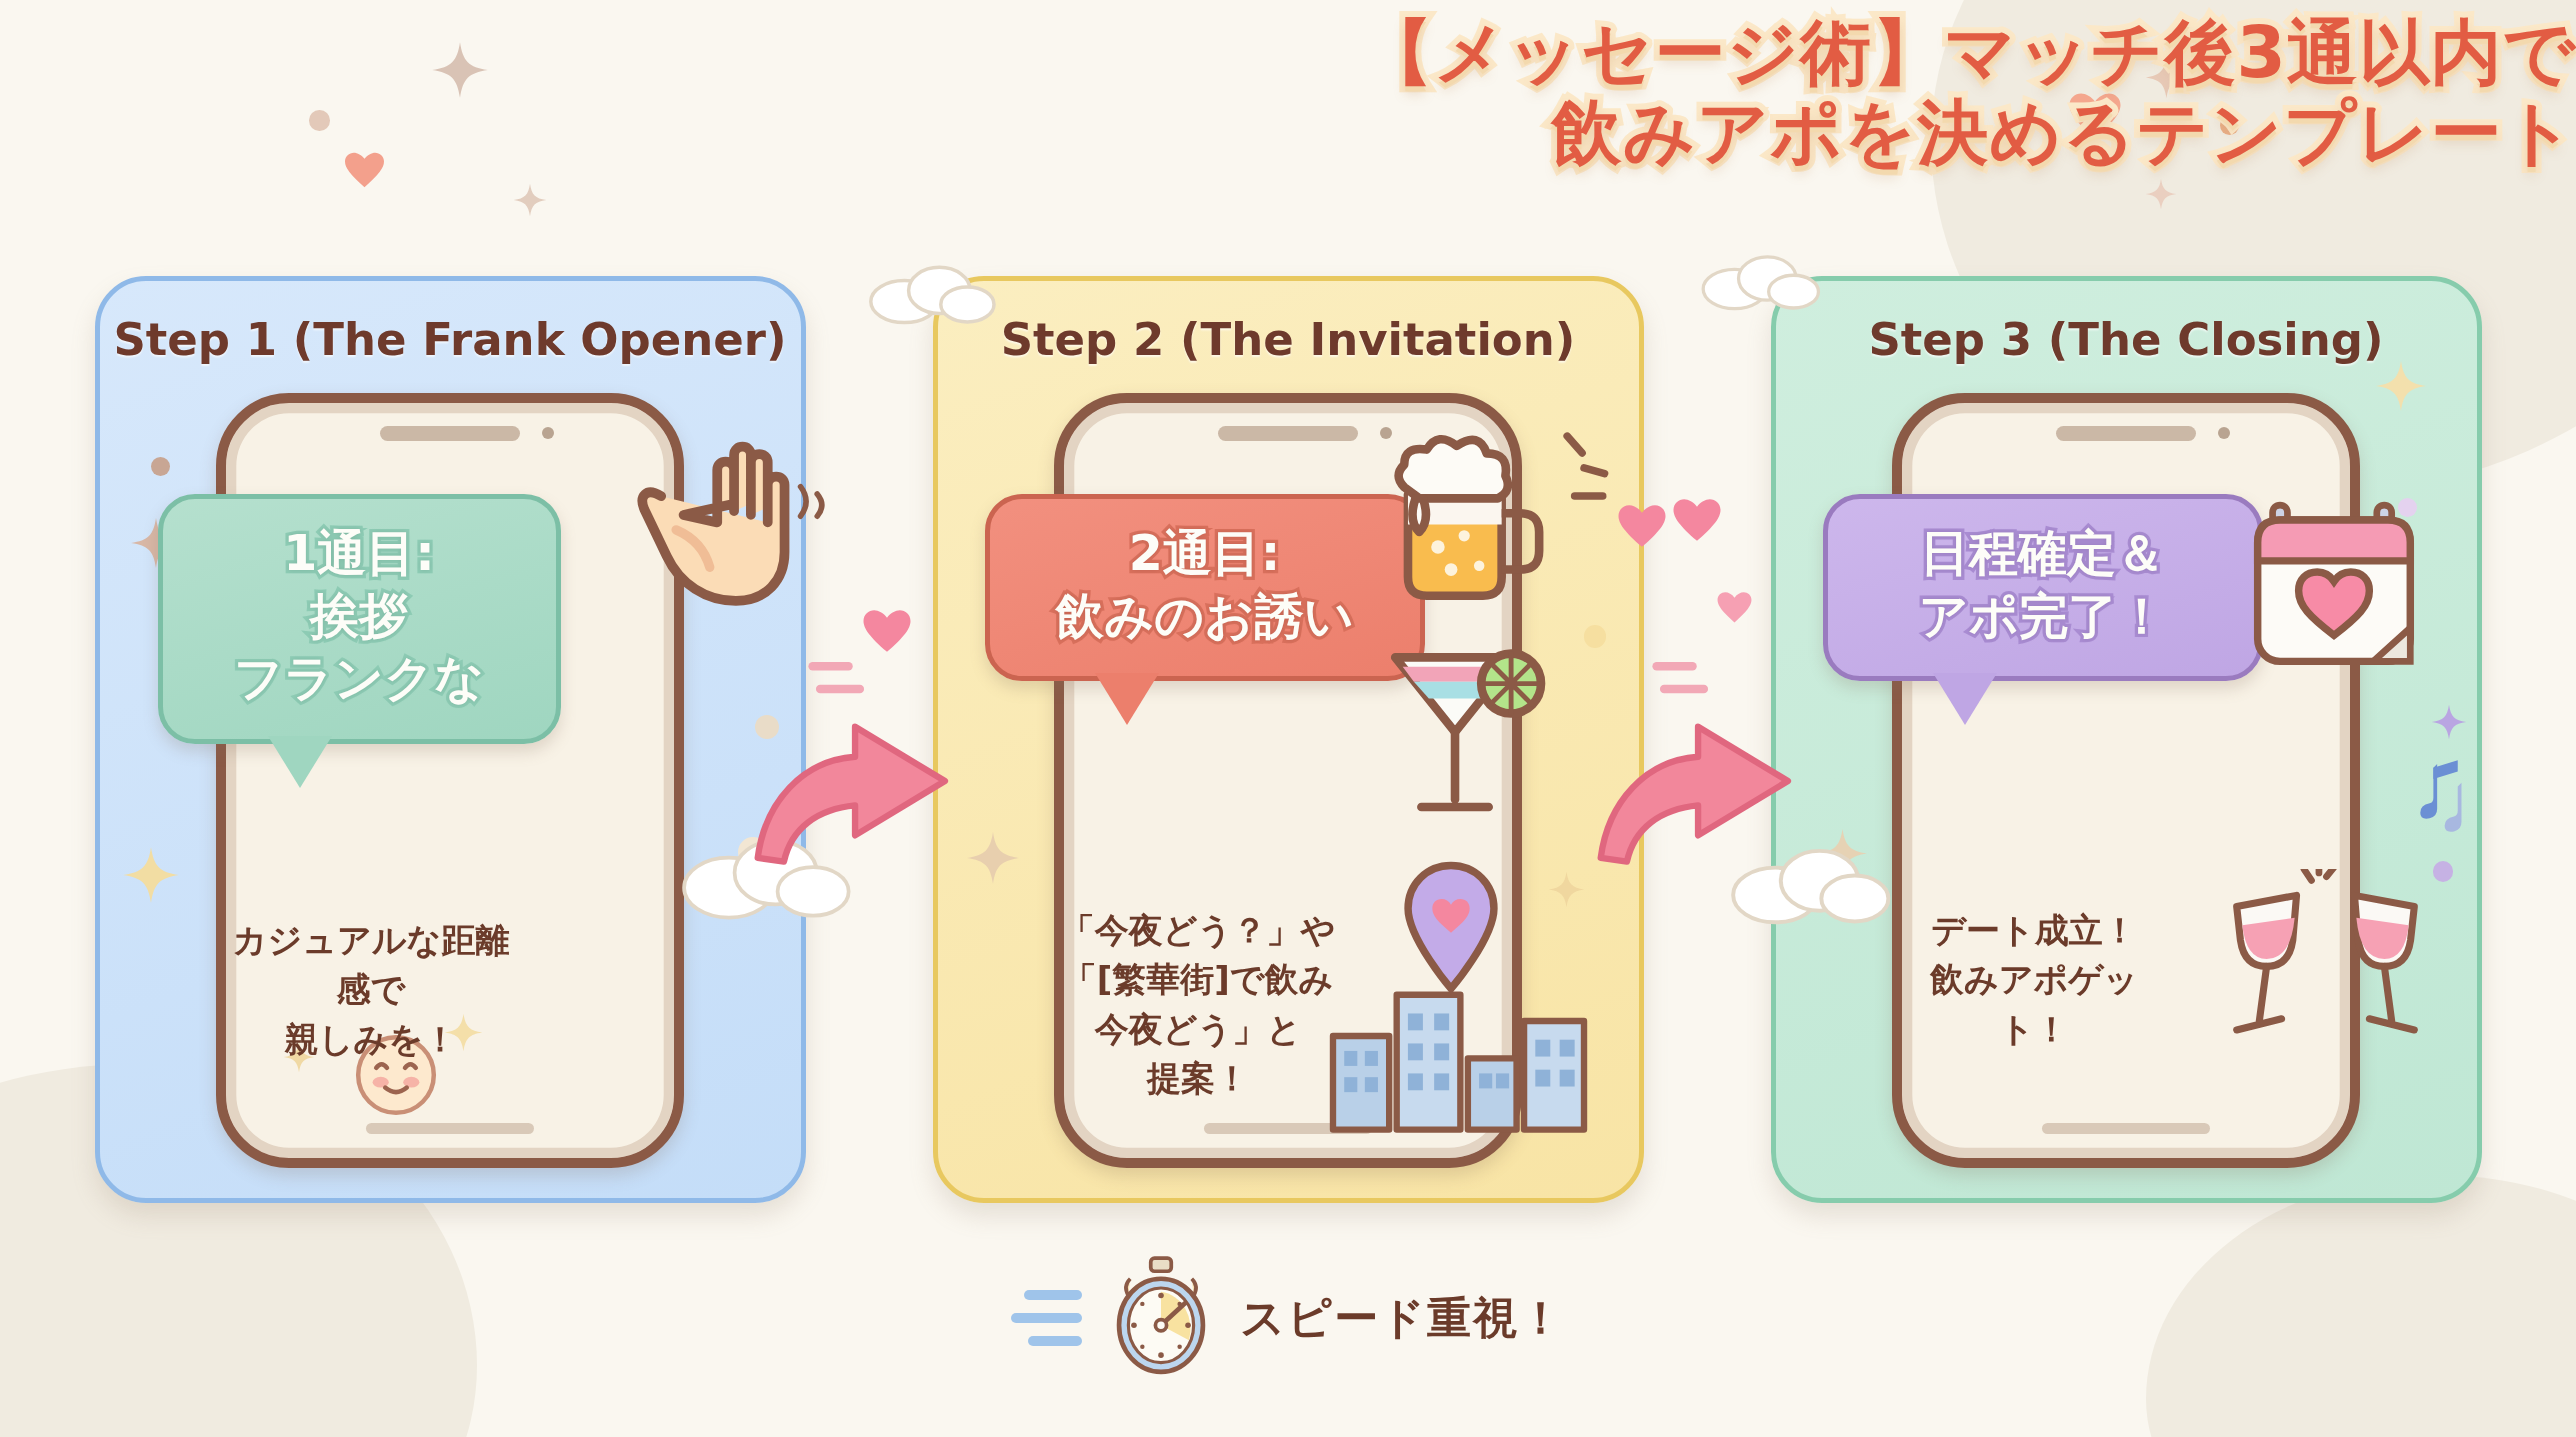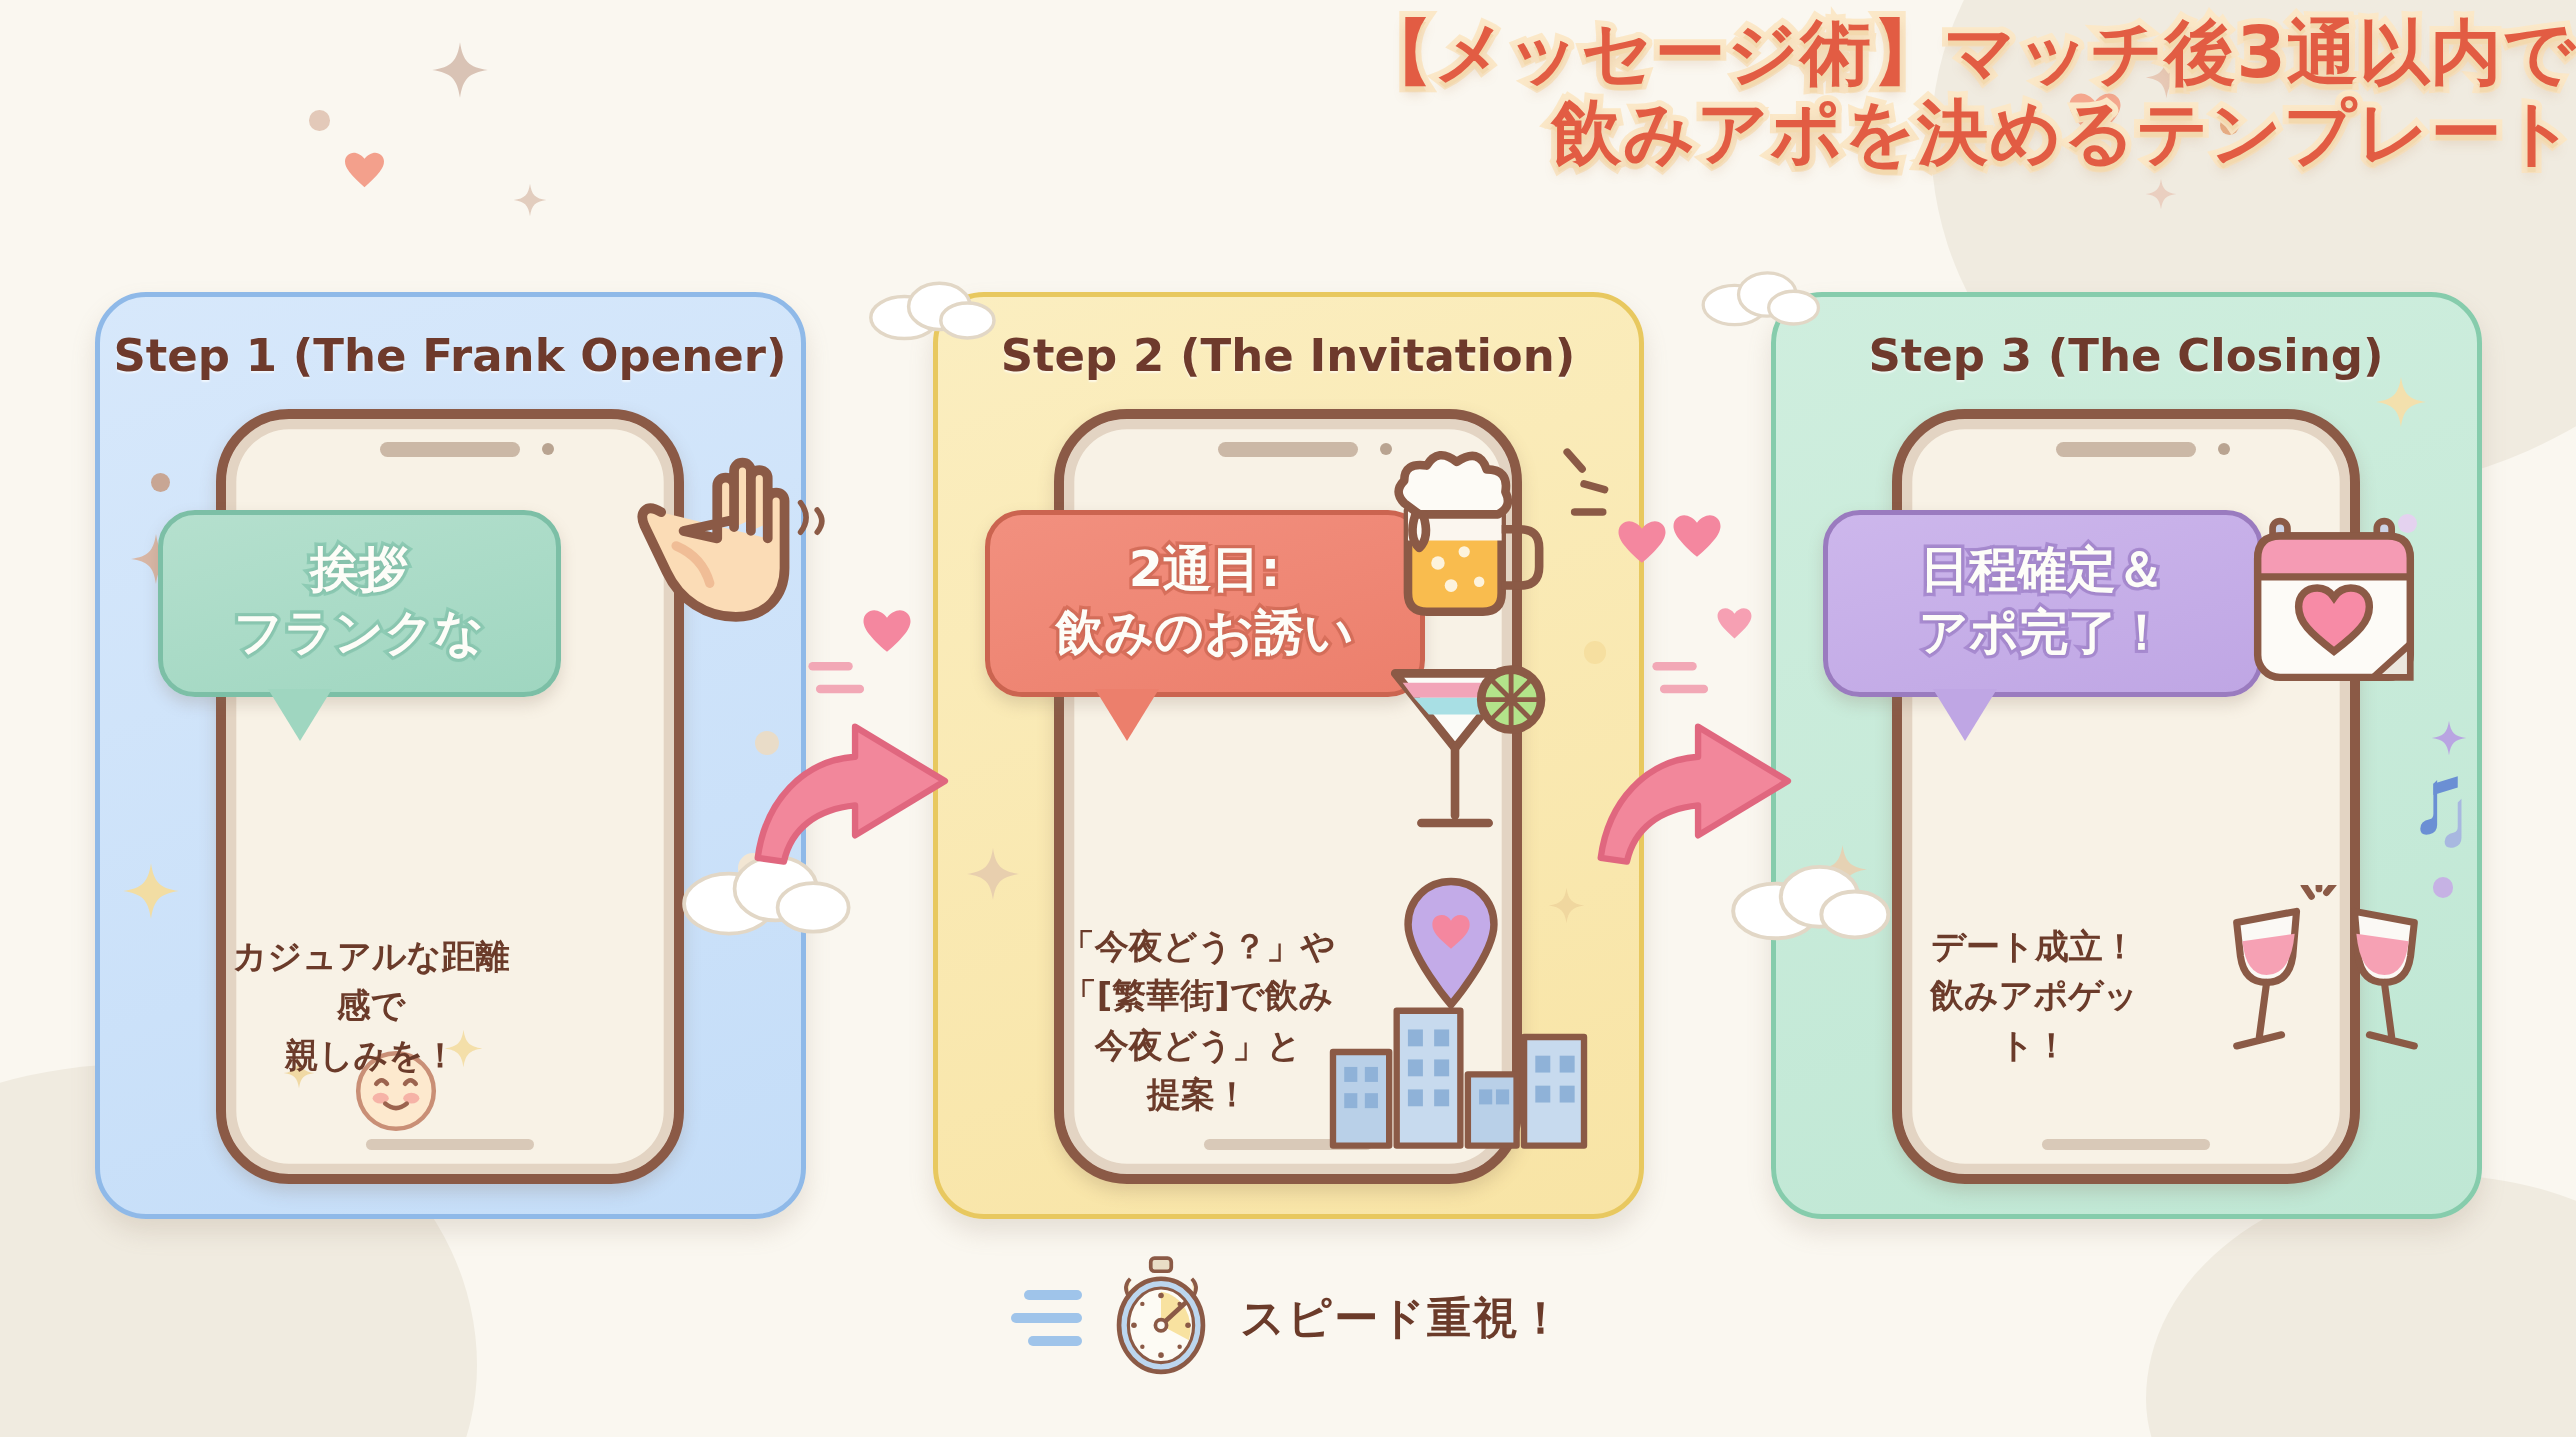--- a/index.html
+++ b/index.html
@@ -81,21 +81,21 @@
     letter-spacing: 0.9px;
     color: #e25c43;
     -webkit-text-stroke: 12px #fbe8c8;
     paint-order: stroke fill;
     text-shadow: 0 4.7px 0 #f3d9ae, 0 8.4px 11.2px rgba(190,140,90,0.25);
   }
 
   
   .cards {
     position: absolute;
-    top: 292px;
+    top: 276px;
     left: 0;
     width: 100%;
     height: 936px;
     display: flex;
     justify-content: center;
     align-items: flex-start;
     gap: 127px;
     z-index: 4;
   }
 
@@ -377,20 +377,21 @@
     </div>
 
     <div style="position:absolute; left:695px; top:198px; z-index:9;">
       <svg width="37" height="67" viewBox="0 0 40 72">
         <path d="M6 8 Q18 24 6 40" stroke="#8b5a46" stroke-width="6" fill="none" stroke-linecap="round"></path>
         <path d="M24 16 Q34 28 24 40" stroke="#8b5a46" stroke-width="6" fill="none" stroke-linecap="round"></path>
       </svg>
     </div>
 
     <div class="bubble bubble-1">
+      <div>1通目:</div>
       <div>挨拶</div>
       <div>フランクな</div>
       <div class="bubble-tail"></div>
     </div>
 
     <div class="caption cap-1">
       <div>カジュアルな距離感で</div>
       <div>親しみを！</div>
     </div>
 

